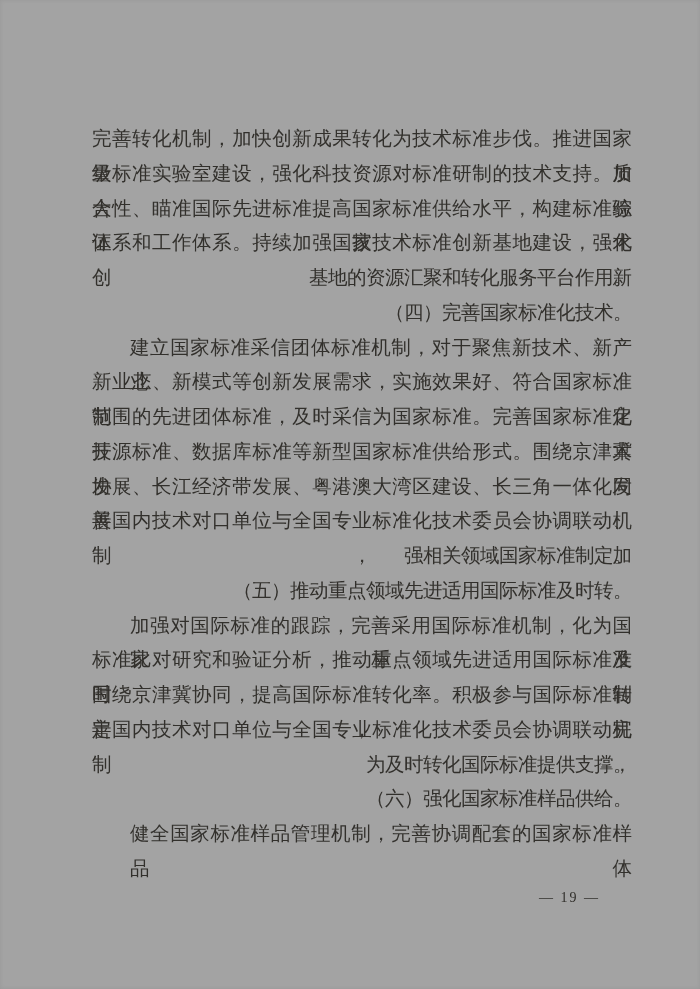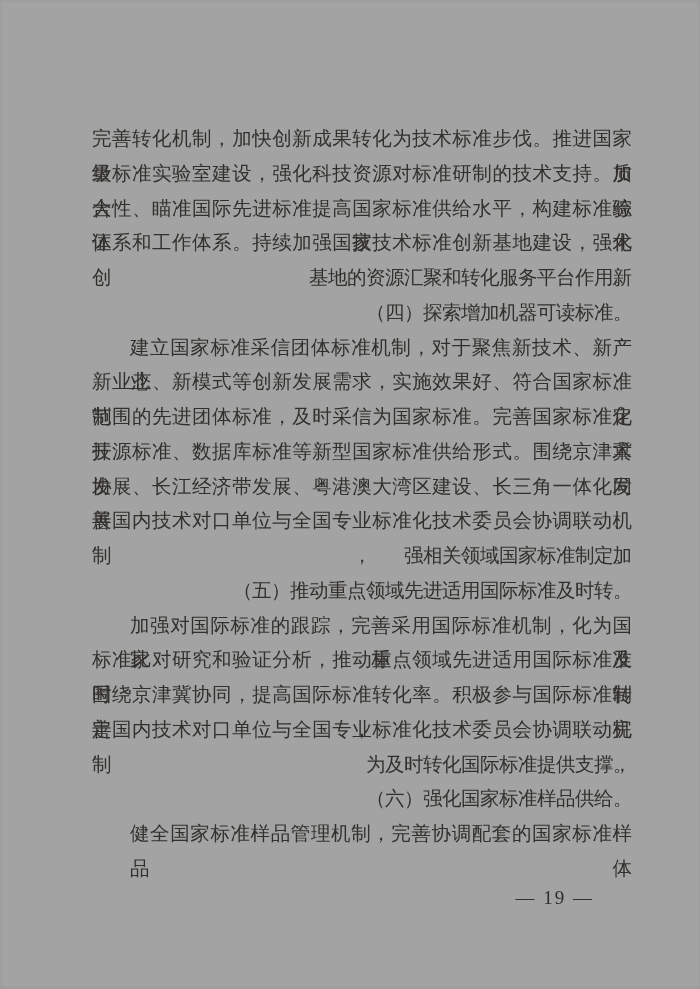--- a/index.html
+++ b/index.html
@@ -40,38 +40,38 @@
   }
   .line.indent {
     padding-left: 38px;
   }
   .line.fill.indent {
     width: 502px;
   }
   .page-number {
     position: absolute;
     top: 886px;
-    right: 106px;
-    font-size: 19px;
+    right: 100px;
+    font-size: 14px;
     line-height: 24px;
     letter-spacing: 2px;
     color: #2f2d29;
   }
 </style>
 </head>
 <body>
 
 <div class="page">
   <div class="text-block">
       <div class="line fill">完善转化机制，加快创新成果转化为技术标准步伐。推进国家级质</div>
       <div class="line fill">量标准实验室建设，强化科技资源对标准研制的技术支持。加大综</div>
       <div class="line fill">合性、瞄准国际先进标准提高国家标准供给水平，构建标准验证技术</div>
       <div class="line fill">体系和工作体系。持续加强国家技术标准创新基地建设，强化创新</div>
       <div class="line">基地的资源汇聚和转化服务平台作用。</div>
-      <div class="line indent">（四）探索增加机器可读标准。</div>
+      <div class="line indent">（四）完善国家标准化技术。</div>
       <div class="line fill indent">建立国家标准采信团体标准机制，对于聚焦新技术、新产业、</div>
       <div class="line fill">新业态、新模式等创新发展需求，实施效果好、符合国家标准制定</div>
       <div class="line fill">范围的先进团体标准，及时采信为国家标准。完善国家标准化技术</div>
       <div class="line fill">开源标准、数据库标准等新型国家标准供给形式。围绕京津冀协同</div>
       <div class="line fill">发展、长江经济带发展、粤港澳大湾区建设、长三角一体化发展、</div>
       <div class="line fill">善国内技术对口单位与全国专业标准化技术委员会协调联动机制，加</div>
       <div class="line">强相关领域国家标准制定。</div>
       <div class="line indent">（五）推动重点领域先进适用国际标准及时转。</div>
       <div class="line fill indent">加强对国际标准的跟踪，完善采用国际标准机制，化为国家标准</div>
       <div class="line fill">标准比对研究和验证分析，推动重点领域先进适用国际标准及时转</div>

